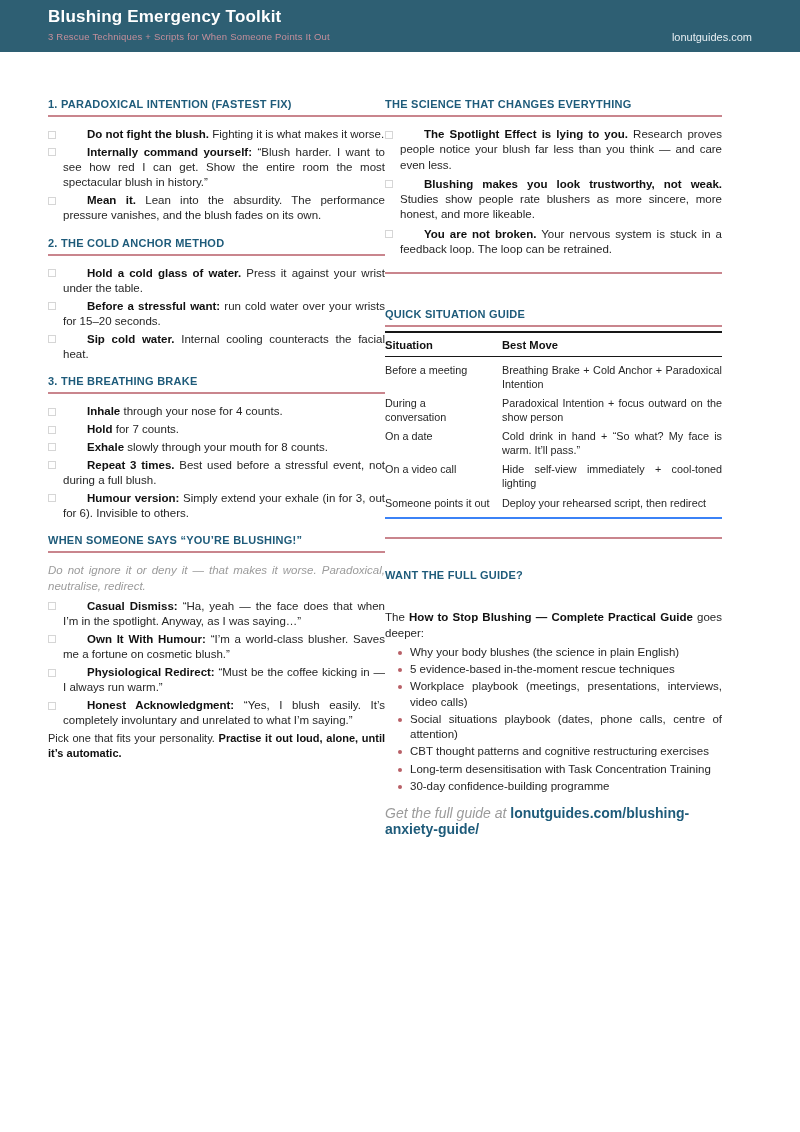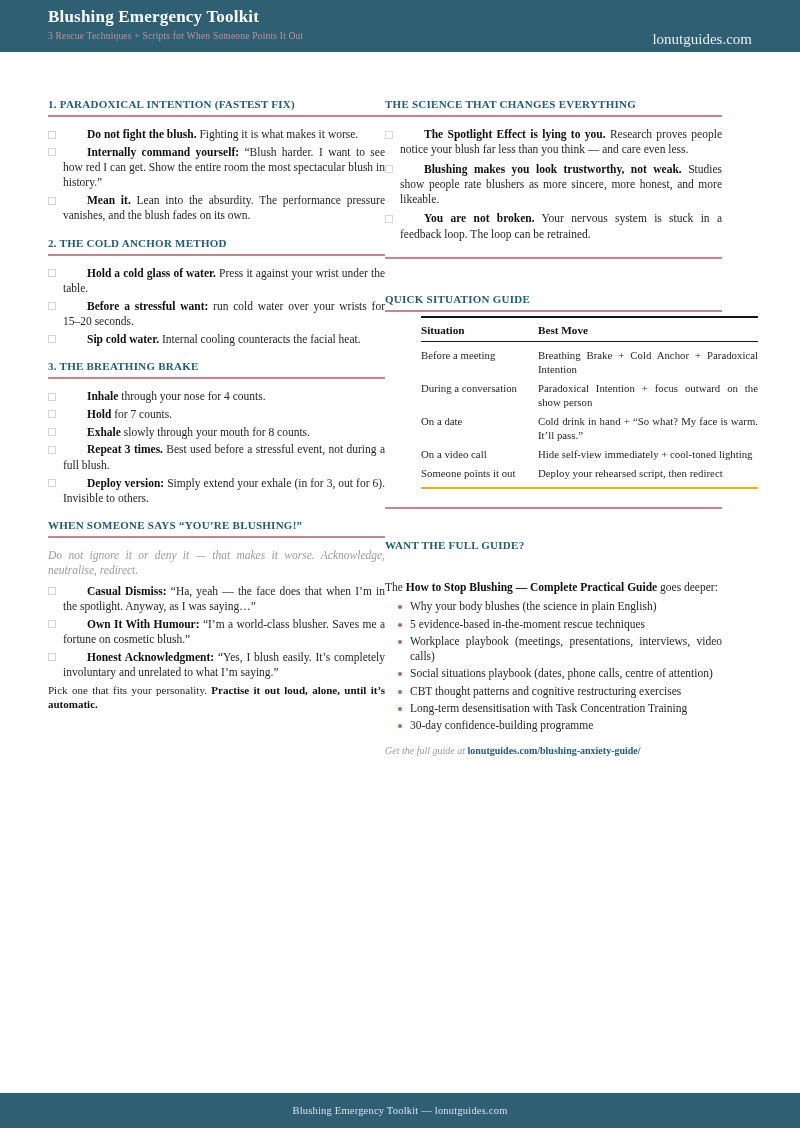--- a/index.html
+++ b/index.html
@@ -2,31 +2,31 @@
 <html><head>
 <meta charset="utf-8">
 <style>
   * { margin:0; padding:0; box-sizing:border-box; }
   html,body { background:#ffffff; }
   body {
     width:800px; height:1132px; position:relative;
     font-family:"Liberation Sans", "DejaVu Sans", sans-serif;
     color:#222;
   }
-  .page { width:800px; height:1132px; position:relative; overflow:hidden; background:#fff;font-family:Liberation Serif, serif; }
+  .page { width:800px; height:1132px; position:relative; overflow:hidden; background:#fff; }
 
   
   .topbar {
     height:52px; background:#2e5f73; color:#fff;
     display:flex; align-items:flex-start; justify-content:space-between;
     padding:7px 48px 0 48px;
   }
   .topbar h1 { font-size:17px; font-weight:700; letter-spacing:.2px; color:#ffffff; }
   .topbar .subtitle { font-size:9.5px; color:#c48f9b; margin-top:4px; letter-spacing:.2px; }
-  .topbar .site { font-size:15px; color:#e7eff3; margin-top:24px; }
+  .topbar .site { font-size:11px; color:#e7eff3; margin-top:24px; }
 
   
   .content {
     display:flex; padding:46px 48px 0 48px;
   }
   .col { width:337px; flex:none; }
 
   .sec { margin-bottom:13px; }
   .sec-head {
     font-size:11px; font-weight:700; color:#1e5b7a; letter-spacing:.25px;
@@ -52,42 +52,42 @@
   .intro-italic {
     font-size:11.5px; line-height:1.33; font-style:italic; color:#9b9b9b;
     text-align:justify; margin-bottom:5px;
   }
   .outro { font-size:11px; line-height:1.33; text-align:justify; color:#262626; }
   .outro b { color:#101010; }
 
   
   table.sit {
     width:100%; border-collapse:collapse; font-size:10.8px; color:#262626;
-    border-top:2px solid #171717; border-bottom:2px solid #eab308;margin-left:36px;
+    border-top:2px solid #171717; border-bottom:2px solid #3b82f6;
   }
   table.sit th {
     text-align:left; font-weight:700; color:#101010; font-size:11.2px;
     padding:6px 0 5px 0; border-bottom:1.6px solid #171717;
   }
   table.sit td { vertical-align:top; padding:2.5px 0; line-height:1.3; }
   table.sit td.c1, table.sit th.c1 { width:117px; padding-right:12px; }
   table.sit td.c2 { text-align:justify; }
   table.sit tr:first-child td { padding-top:6px; }
   table.sit tr:last-child td { padding-bottom:7px; }
 
   
   .fg-intro { font-size:11.5px; line-height:1.4; text-align:justify; color:#262626; margin:28px 0 4px 0; }
   .fg-intro b { color:#101010; }
   ul.bullets { list-style:none; margin-left:13px; }
   ul.bullets li { display:flex; gap:8px; margin-bottom:2px; }
   ul.bullets .dot {
     width:4px; height:4px; border-radius:50%; background:#b85f66; flex:none; margin-top:6px;
   }
   ul.bullets .bt { flex:1; font-size:11.5px; line-height:1.33; text-align:justify; color:#262626; }
-  .cta { font-size:10px; margin-top:11px; }
+  .cta { font-size:14px; margin-top:11px; }
   .cta em { color:#9b9b9b; }
   .cta .link { font-weight:700; color:#1e5b7a; text-decoration:none; cursor:pointer; }
 
   
   .bottombar {
     position:absolute; left:0; right:0; bottom:4px; height:35px;
     background:#2e5f73; display:flex; align-items:center; justify-content:center;
   }
   .bottombar span { font-size:10.5px; color:#d4e4ea; letter-spacing:.2px; }
 </style>
@@ -156,35 +156,39 @@
         <div class="check-item">
           <span class="cb"></span>
           <p class="it"><b class="lead">Exhale</b> <span>slowly through your mouth for 8 counts.</span></p>
         </div>
         <div class="check-item">
           <span class="cb"></span>
           <p class="it"><b class="lead">Repeat 3 times.</b> <span>Best used before a stressful event, not during a full blush.</span></p>
         </div>
         <div class="check-item">
           <span class="cb"></span>
-          <p class="it"><b class="lead">Deploy version:</b> <span>Simply extend your exhale (in for 3, out for 6). Invisible to others.</span></p>
+          <p class="it"><b class="lead">Humour version:</b> <span>Simply extend your exhale (in for 3, out for 6). Invisible to others.</span></p>
         </div>
       </div>
 
       <div class="sec">
         <div class="sec-head">WHEN SOMEONE SAYS “YOU’RE BLUSHING!”</div>
         <hr class="rule">
-        <p class="intro-italic">Do not ignore it or deny it — that makes it worse. Acknowledge, neutralise, redirect.</p>
+        <p class="intro-italic">Do not ignore it or deny it — that makes it worse. Paradoxical, neutralise, redirect.</p>
         <div class="check-item">
           <span class="cb"></span>
           <p class="it"><b class="lead">Casual Dismiss:</b> <span>“Ha, yeah — the face does that when I’m in the spotlight. Anyway, as I was saying…”</span></p>
         </div>
         <div class="check-item">
           <span class="cb"></span>
           <p class="it"><b class="lead">Own It With Humour:</b> <span>“I’m a world-class blusher. Saves me a fortune on cosmetic blush.”</span></p>
+        </div>
+        <div class="check-item">
+          <span class="cb"></span>
+          <p class="it"><b class="lead">Physiological Redirect:</b> <span>“Must be the coffee kicking in — I always run warm.”</span></p>
         </div>
         <div class="check-item">
           <span class="cb"></span>
           <p class="it"><b class="lead">Honest Acknowledgment:</b> <span>“Yes, I blush easily. It’s completely involuntary and unrelated to what I’m saying.”</span></p>
         </div>
         <p class="outro"><span>Pick one that fits your personality.</span> <b>Practise it out loud, alone, until it’s automatic.</b></p>
       </div>
 
     </section>
 
@@ -276,17 +280,14 @@
               <span class="dot"></span>
               <span class="bt">30-day confidence-building programme</span>
             </li>
         </ul>
         <p class="cta"><em>Get the full guide at</em> <a class="link">lonutguides.com/blushing-anxiety-guide/</a></p>
       </div>
 
     </section>
   </main>
 
-  <footer class="bottombar">
-    <span>Blushing Emergency Toolkit — lonutguides.com</span>
-  </footer>
 
 </div>
 
 </body></html>

